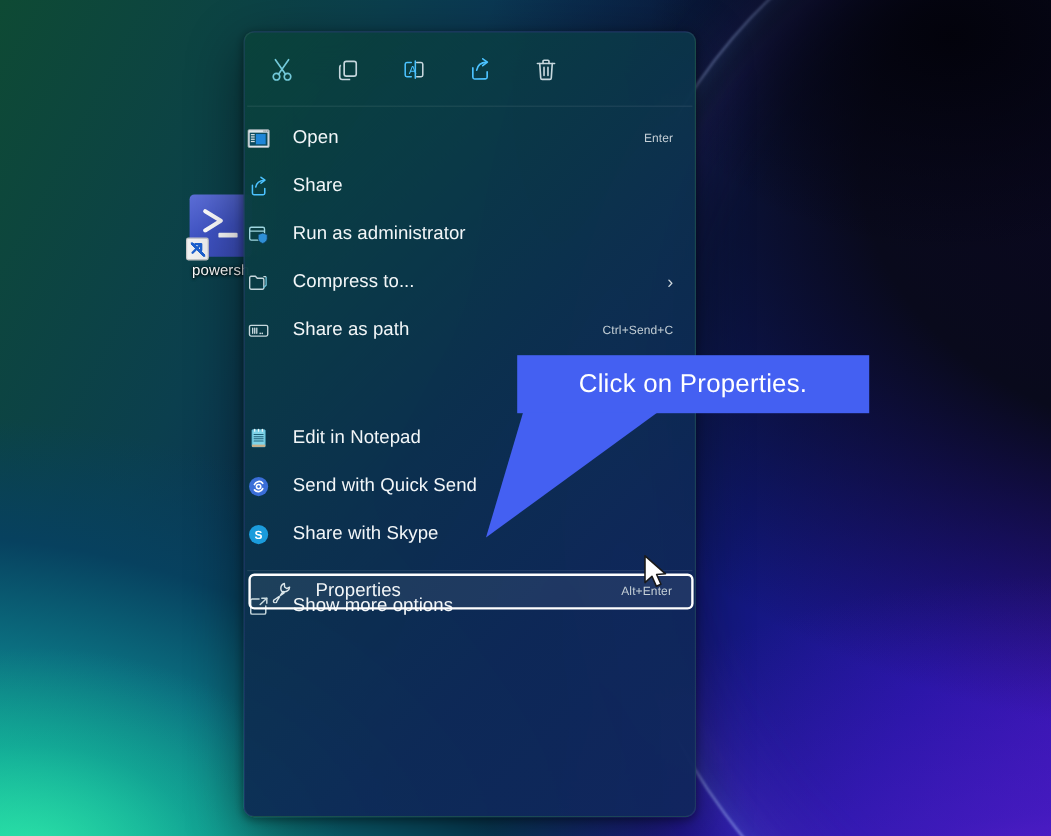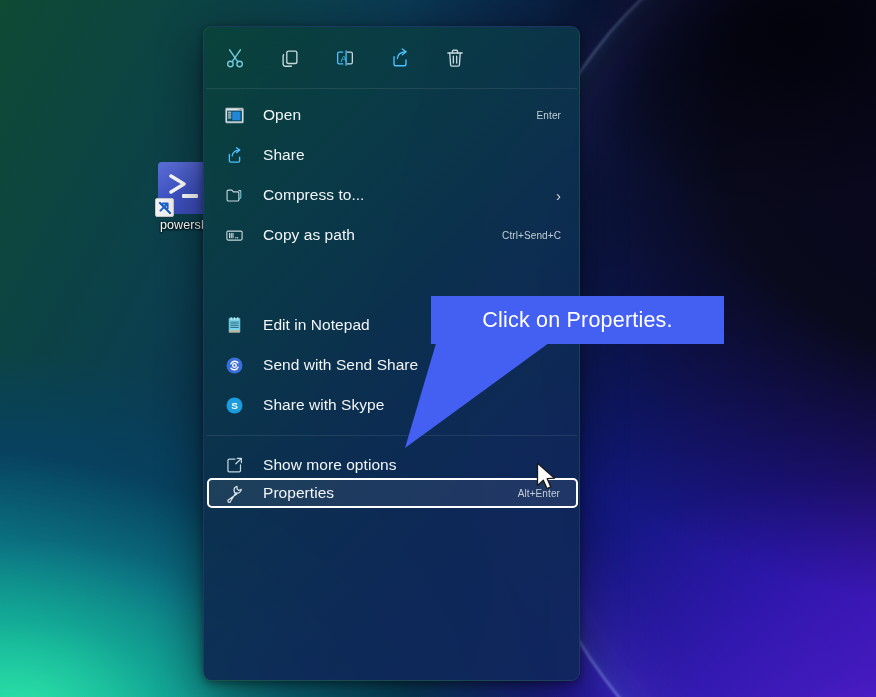--- a/index.html
+++ b/index.html
@@ -131,21 +131,21 @@
     height:1px;
     margin:0 2px;
     background:rgba(255,255,255,0.085);
   }
 
   
   .cm-list { padding:6px 0 0 0; }
   .cm-row {
     height:40px;
     display:flex; align-items:center;
-    padding-left:19px; padding-right:18px;
+    padding-right:18px;
     position:relative;
     cursor:default;
   }
   .cm-ico {
     width:22px; height:22px;
     display:flex; align-items:center; justify-content:center;
     flex:0 0 22px;
     margin-right:18px;
   }
   .cm-label {
@@ -324,20 +324,33 @@
         <svg width="19" height="19" viewBox="0 0 24 24" fill="none" stroke="#4cc2ff" stroke-width="1.6" stroke-linecap="round" stroke-linejoin="round">
           <path d="M5.5 10.5 V19 A1.6 1.6 0 0 0 7.1 20.5 H16.9 A1.6 1.6 0 0 0 18.5 19 V14"></path>
           <path d="M9 12.5 C9.8 7.5 13.5 5.5 18 5.2"></path>
           <path d="M14.5 2.2 L18.7 5.2 L14.5 8.4"></path>
         </svg>
       </span>
       <span class="cm-label">Share</span>
       <span class="cm-accel"></span>
     </div>
 
+    <div class="cm-row">
+      <span class="cm-ico">
+        <svg width="19" height="19" viewBox="0 0 20 20">
+          <g fill="none" stroke="#9fd6e0" stroke-width="1.2" stroke-linejoin="round">
+            <rect x="2.2" y="3.6" width="13" height="11.2" rx="1.4"></rect>
+            <path d="M2.2 7 H15.2"></path>
+          </g>
+          <path d="M13.6 8.6 L17.6 10 V13.4 C17.6 15.6 15.9 16.9 13.6 17.8 C11.3 16.9 9.6 15.6 9.6 13.4 V10 Z" fill="#2f8fd6" stroke="#0d3a52" stroke-width="0.7"></path>
+        </svg>
+      </span>
+      <span class="cm-label">Run as administrator</span>
+      <span class="cm-accel"></span>
+    </div>
 
 
 
 
     <div class="cm-row">
       <span class="cm-ico">
         <svg width="19" height="19" viewBox="0 0 20 20" fill="none" stroke="#c6d7dd" stroke-width="1.2" stroke-linejoin="round">
           <path d="M2.2 5.6 A1.2 1.2 0 0 1 3.4 4.4 H7.2 L8.8 6.2 H13.4 A1.2 1.2 0 0 1 14.6 7.4 V14.6 A1.2 1.2 0 0 1 13.4 15.8 H3.4 A1.2 1.2 0 0 1 2.2 14.6 Z"></path>
           <path d="M16.6 4.8 L16.6 12.4 L14.2 14.4" stroke="#6fc0d6"></path>
           <path d="M14.2 4.8 L16.6 4.8"></path>
@@ -348,21 +361,21 @@
     </div>
 
     <div class="cm-row">
       <span class="cm-ico">
         <svg width="19" height="19" viewBox="0 0 20 20" fill="none" stroke="#c6d7dd" stroke-width="1.2" stroke-linejoin="round">
           <rect x="2" y="5.4" width="16" height="9.4" rx="1.3"></rect>
           <path d="M4.8 7.8 V12.4 M6.6 7.8 V12.4 M8.4 7.8 V12.4" stroke-linecap="round"></path>
           <path d="M11.4 12.4 h0.01 M13.2 12.4 h0.01" stroke-linecap="round" stroke-width="1.5"></path>
         </svg>
       </span>
-      <span class="cm-label">Copy as path</span>
+      <span class="cm-label">Share as path</span>
       <span class="cm-accel">Ctrl+Send+C</span>
     </div>
 
   </div>
 
   <div style="height:44px"></div>
 
   <div id="row-properties">
     <span class="cm-ico">
       <svg width="19" height="19" viewBox="0 0 20 20" fill="none" stroke="#dbe6ea" stroke-width="1.25" stroke-linecap="round" stroke-linejoin="round">
@@ -399,21 +412,21 @@
 
     <div class="cm-row">
       <span class="cm-ico">
         <svg width="19" height="19" viewBox="0 0 20 20">
           <circle cx="10" cy="10" r="8.4" fill="#3a6ed8"></circle>
           <path d="M6.4 8.2 A4.2 4.2 0 0 1 13.6 7.1" fill="none" stroke="#ffffff" stroke-width="1.5" stroke-linecap="round"></path>
           <path d="M13.6 11.8 A4.2 4.2 0 0 1 6.4 12.9" fill="none" stroke="#ffffff" stroke-width="1.5" stroke-linecap="round"></path>
           <circle cx="10" cy="10" r="1.9" fill="none" stroke="#ffffff" stroke-width="1.4"></circle>
         </svg>
       </span>
-      <span class="cm-label">Send with Send Share</span>
+      <span class="cm-label">Send with Quick Send</span>
       <span class="cm-accel"></span>
     </div>
 
     <div class="cm-row">
       <span class="cm-ico">
         <svg width="19" height="19" viewBox="0 0 20 20">
           <circle cx="10" cy="10" r="8.4" fill="#1b9cdc"></circle>
           <text x="10" y="14.2" text-anchor="middle" font-family="Liberation Sans, sans-serif" font-size="10.5" font-weight="bold" fill="#ffffff">S</text>
         </svg>
       </span>

